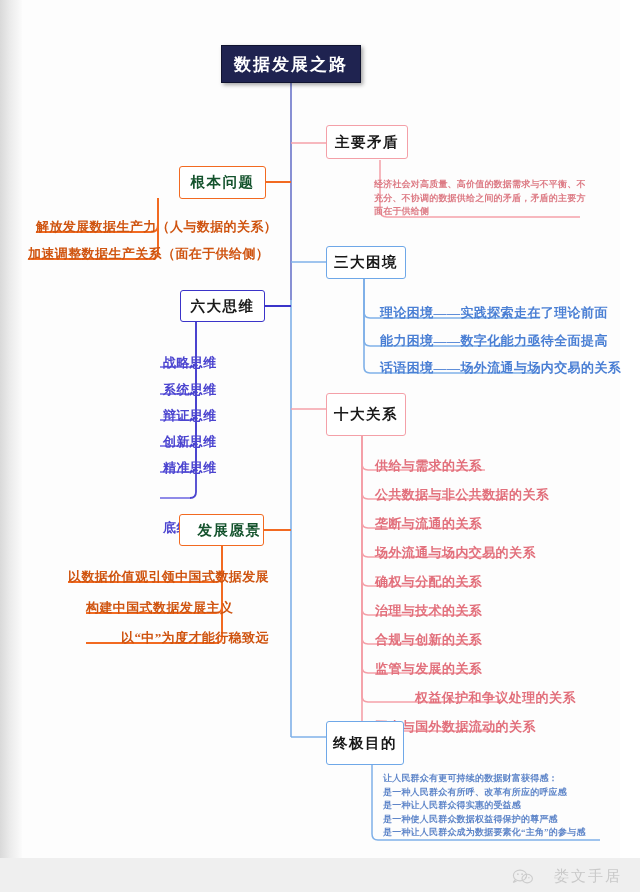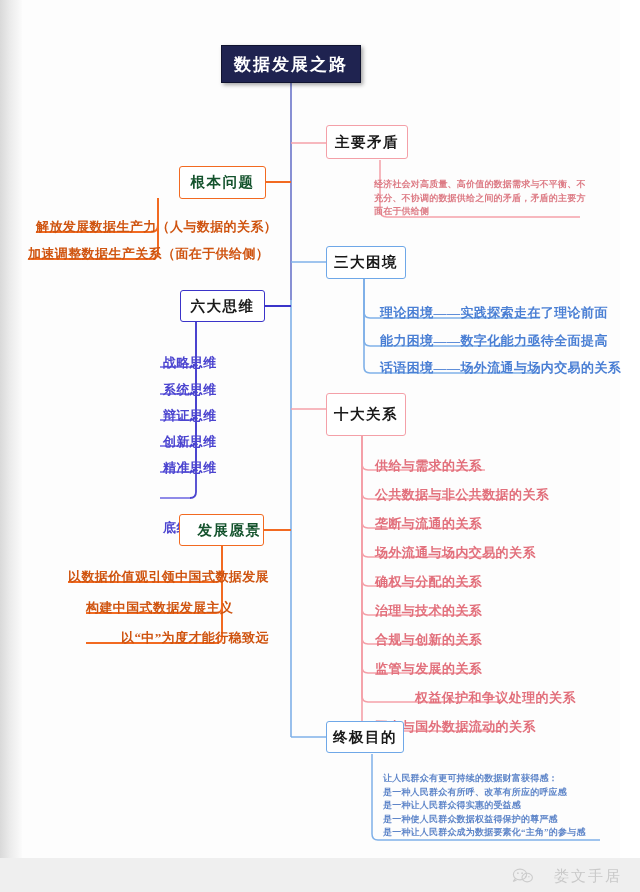--- a/index.html
+++ b/index.html
@@ -71,21 +71,21 @@
     line-height:1.5;
     letter-spacing:.2px;
     font-weight:bold;
     white-space:pre-line;
   }
   .para.pink{color:#dd7b85;}
   .para.blue{color:#5f86c9;}
   .watermark{
     position:absolute;
     right:18px;bottom:6px;
-    display:flex;align-items:flex-start;gap:20px;
+    display:flex;align-items:center;gap:20px;
     color:#c9c9c9;
     font-size:15px;
     letter-spacing:2px;
     font-family:"Liberation Sans",sans-serif;
   }
   .wm-icon{display:block;}
 </style>
 </head>
 <body>
 
@@ -209,21 +209,21 @@
   <div class="leaf pink" style="left:375px;top:633px;">合规与创新的关系</div>
   <div class="leaf pink" style="left:375px;top:662px;">监管与发展的关系</div>
   <div class="leaf pink" style="left:375px;top:691px;margin-left:40px;">权益保护和争议处理的关系</div>
   <div class="leaf pink" style="left:375px;top:720px;">国内与国外数据流动的关系</div>
 
   <div class="node branch orange" style="left:179px;top:514px;width:85px;height:32px;padding-left:16px;">发展愿景</div>
   <div class="leaf orange" style="left:68px;top:570px;">以数据价值观引领中国式数据发展</div>
   <div class="leaf orange" style="left:86px;top:601px;font-family:Liberation Serif, serif;">构建中国式数据发展主义</div>
   <div class="leaf orange" style="left:86px;top:631px;margin-left:35px;">以“中”为度才能行稳致远</div>
 
-  <div class="node branch blue" style="left:326px;top:721px;width:78px;height:32px;font-family:Liberation Serif, serif;">终极目的</div>
+  <div class="node branch blue" style="left:326px;top:721px;width:78px;height:44px;font-family:Liberation Serif, serif;">终极目的</div>
   <div class="para blue" style="left:383px;top:772px;width:225px;">让人民群众有更可持续的数据财富获得感：
 是一种人民群众有所呼、改革有所应的呼应感
 是一种让人民群众得实惠的受益感
 是一种使人民群众数据权益得保护的尊严感
 是一种让人民群众成为数据要素化“主角”的参与感</div>
 
   <div class="watermark">
     <svg class="wm-icon" width="22" height="18" viewBox="0 0 22 18">
       <ellipse cx="8" cy="7.5" rx="6.6" ry="5.4" fill="none" stroke="#cccccc" stroke-width="1.1"></ellipse>
       <path d="M3.4,11.6 L1.2,14.4 L4.6,12.9" fill="none" stroke="#cccccc" stroke-width="1.1"></path>

